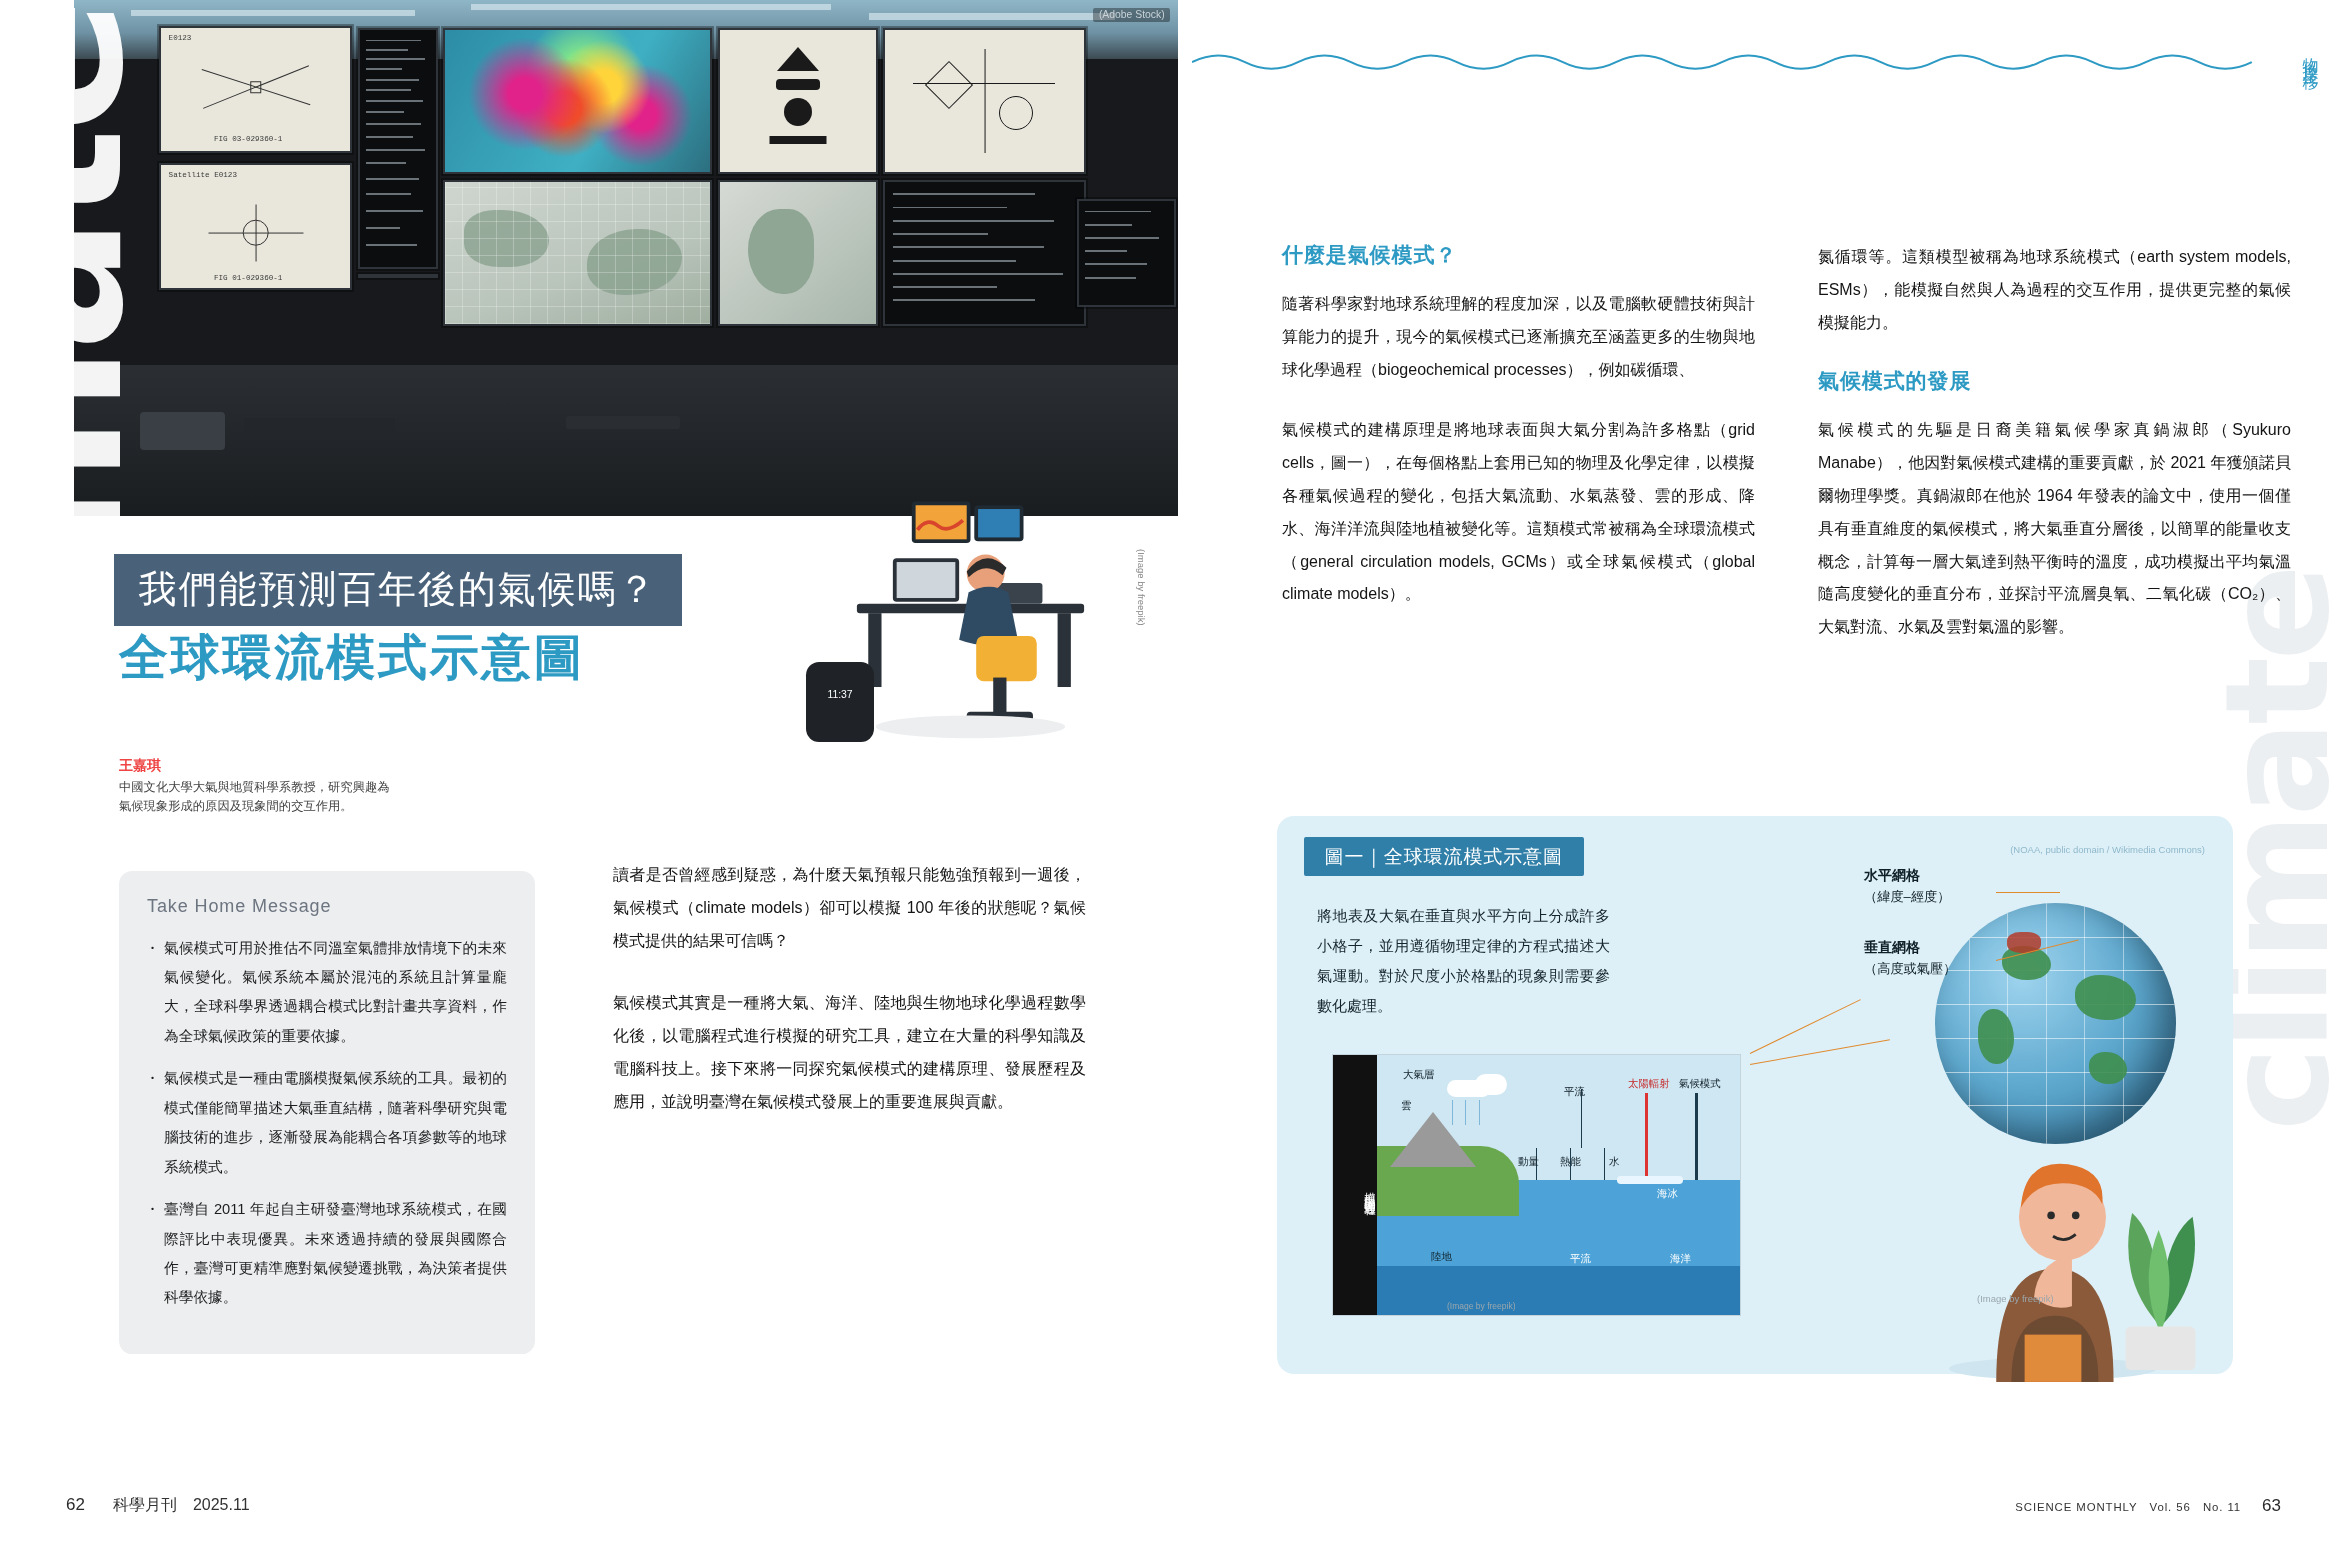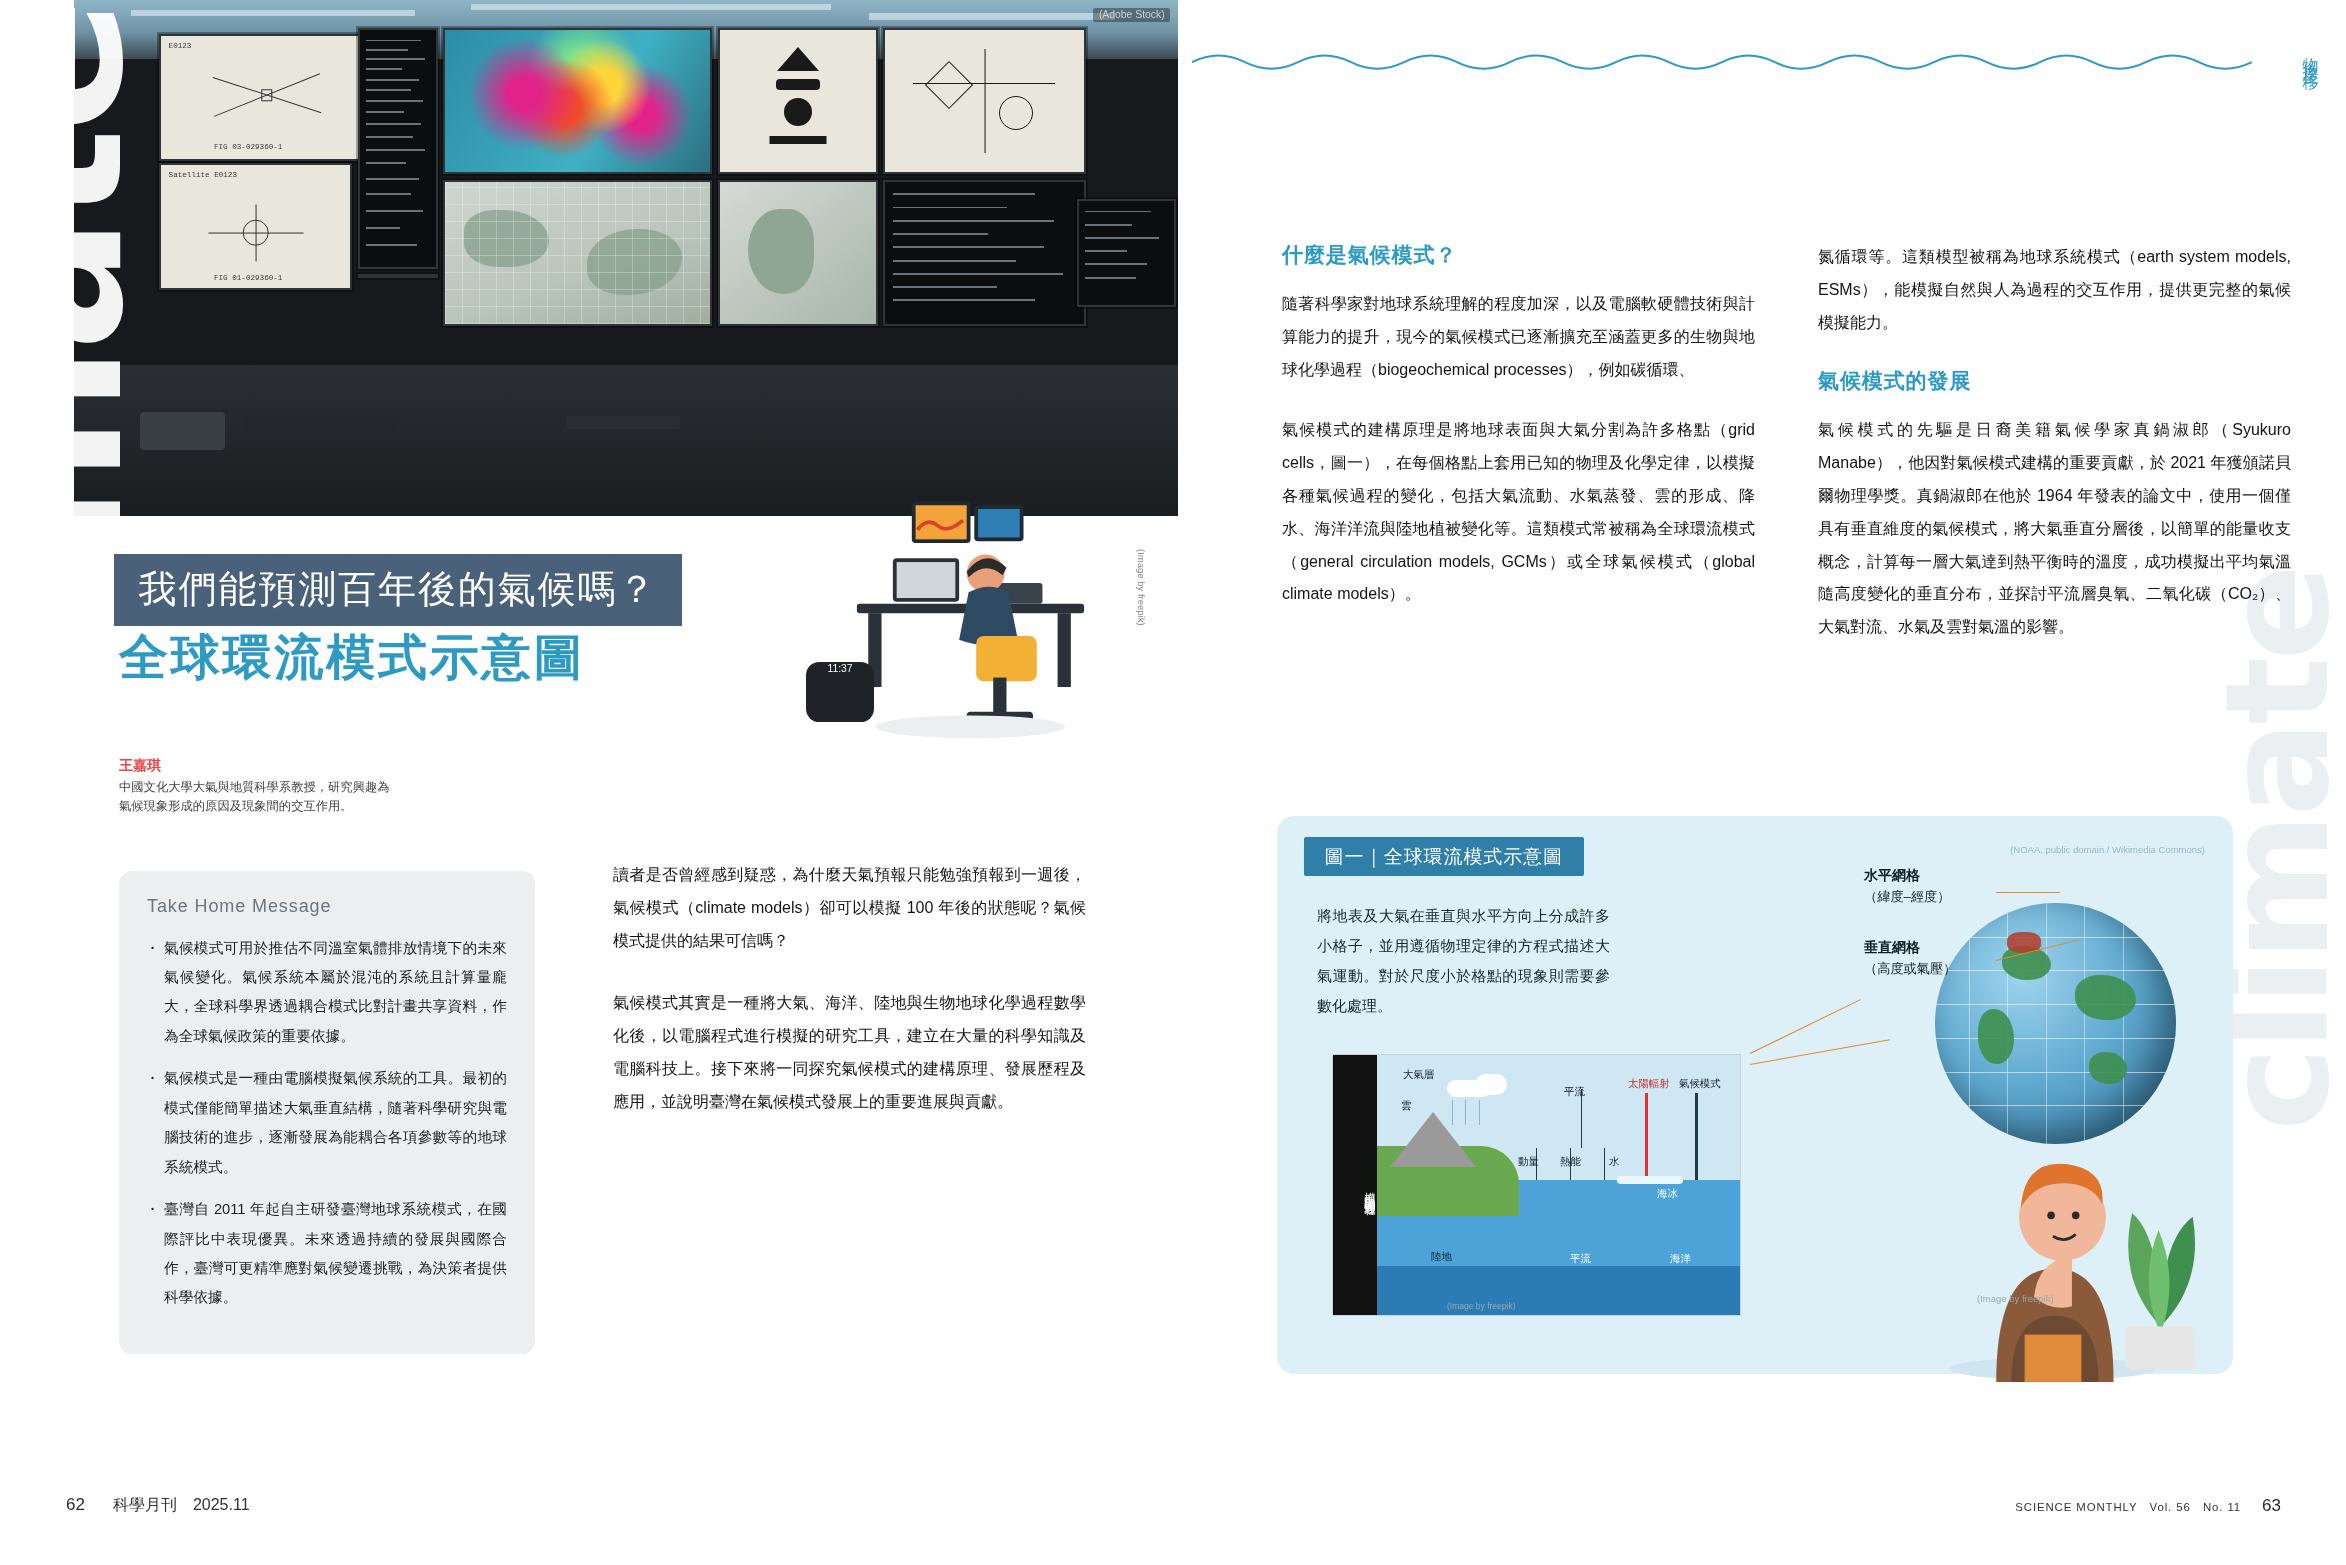--- a/index.html
+++ b/index.html
@@ -358,45 +358,45 @@
   }
   .footer-right {
     position: absolute;
     right: 66px; bottom: 49px;
     display: flex; align-items: baseline; gap: 21px;
   }
   .footer-right .meta { font-size: 11.4px; letter-spacing: 0.9px; color: #333; }
   .phone-illus {
     position: absolute;
     left: 806px; top: 662px;
-    width: 68px; height: 60px;
+    width: 68px; height: 80px;
     background: #1f2226;
     border-radius: 13.2px;
     color: #fff;
     font-size: 10.4px;
     text-align: center;
-    padding-top: 0;
+    padding-top: 26px;
     box-sizing: border-box;
     line-height: 1.4;
   }
 </style>
 </head>
 <body>
 
 <div class="page">
 
   <div class="left-page">
 
     <div class="hero-photo">
       <div class="photo-ceiling"></div>
       <div class="photo-ceilingbar" style="left:57px;top:9.5px;width:284px;"></div>
       <div class="photo-ceilingbar" style="left:397px;top:3.8px;width:360px;"></div>
       <div class="photo-ceilingbar" style="left:795px;top:13.2px;width:246px;"></div>
 
-      <div class="monitor mon-white" style="left:85px;top:34px;width:189px;height:123px;padding-left:22px;">
+      <div class="monitor mon-white" style="left:85px;top:26px;width:189px;height:123px;">
         <div style="position:absolute;left:50%;top:48%;width:114px;height:0.9px;background:#333;transform:translate(-50%,-50%) rotate(18deg);"></div>
         <div style="position:absolute;left:50%;top:48%;width:114px;height:0.9px;background:#333;transform:translate(-50%,-50%) rotate(-22deg);"></div>
         <div style="position:absolute;left:50%;top:48%;width:9.5px;height:9.5px;border:0.9px solid #333;transform:translate(-50%,-50%);"></div>
         <span class="screen-label" style="left:7.6px;top:5.7px;">E0123</span>
         <span class="screen-label" style="left:53px;bottom:7.6px;">FIG 03-029360-1</span>
       </div>
 
       <div class="monitor mon-code" style="left:284px;top:28px;width:76px;height:237px;">
         <div class="codeline" style="left:5.7px;top:9.5px;width:55px;"></div>
         <div class="codeline" style="left:5.7px;top:19px;width:42px;"></div>

